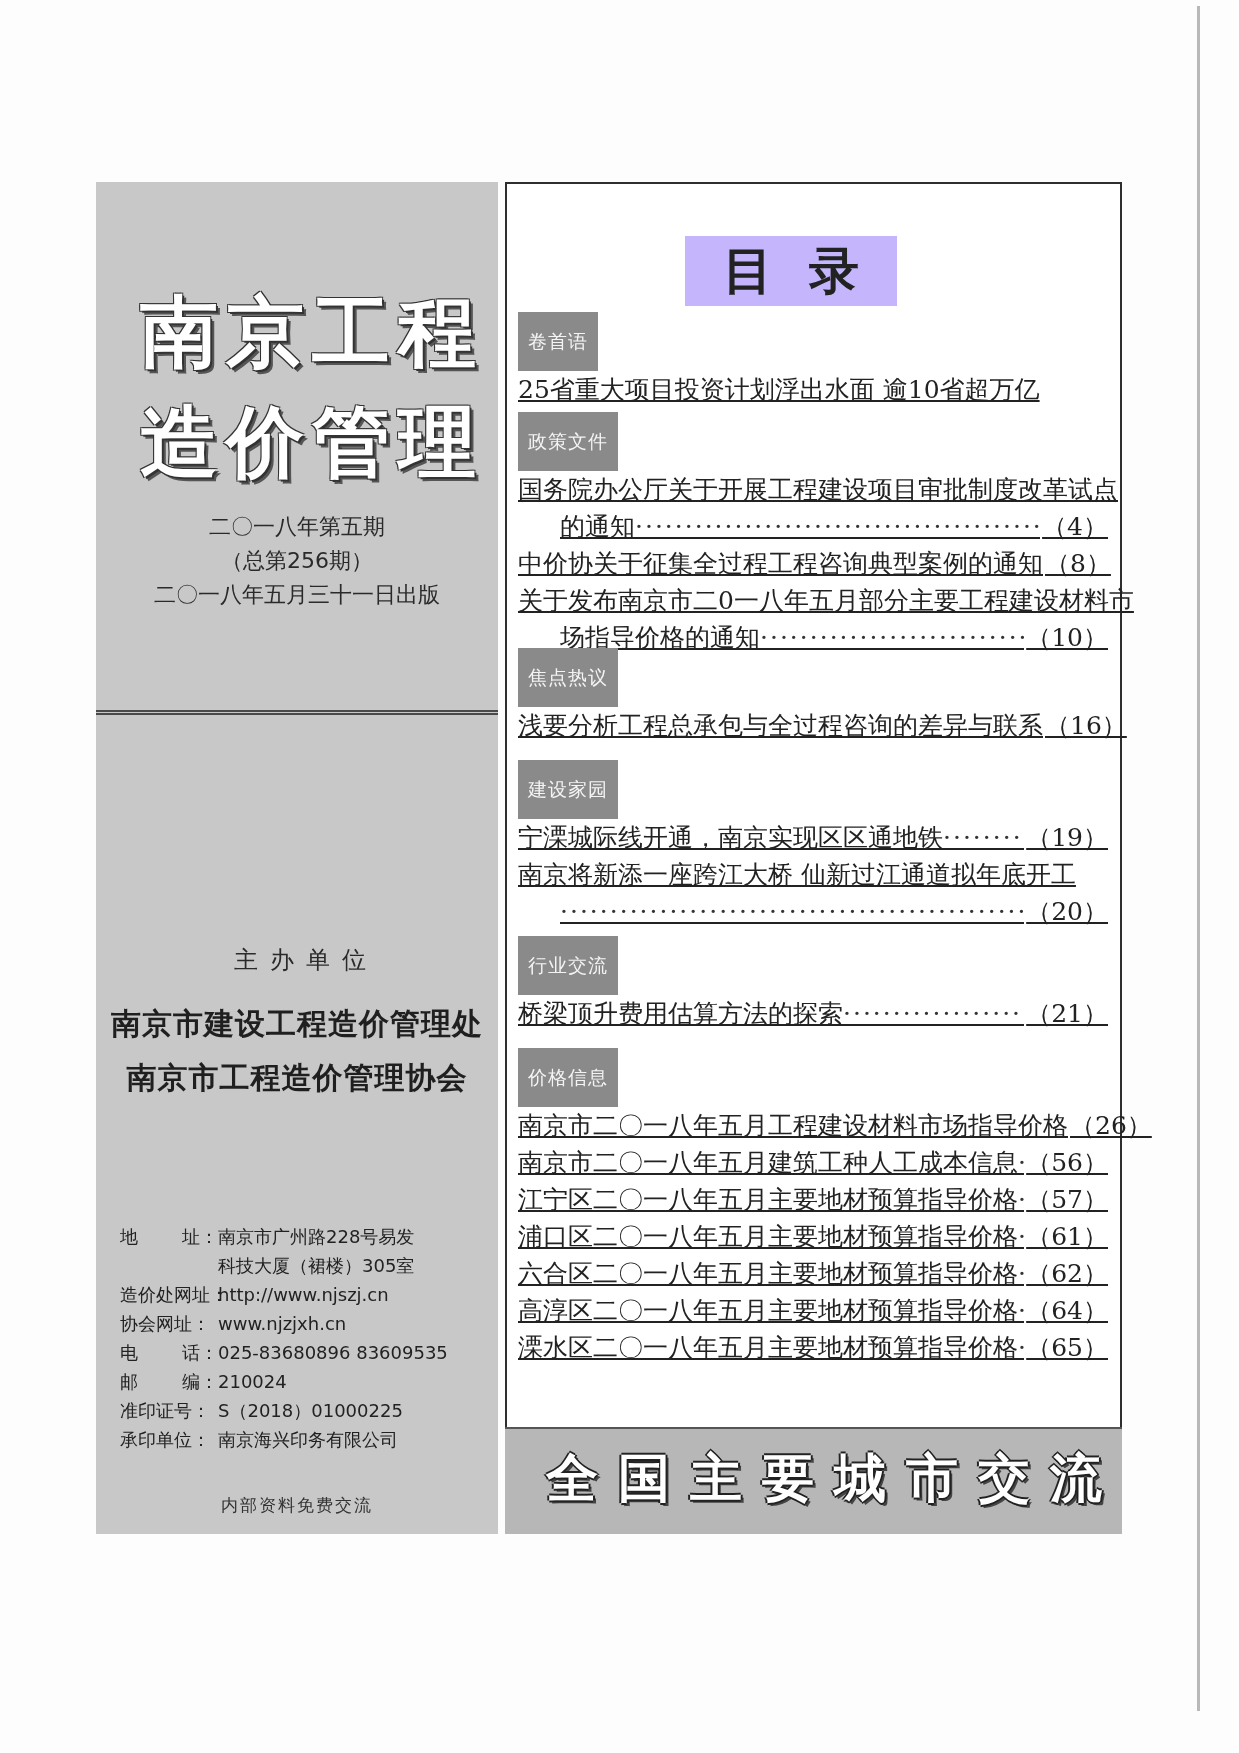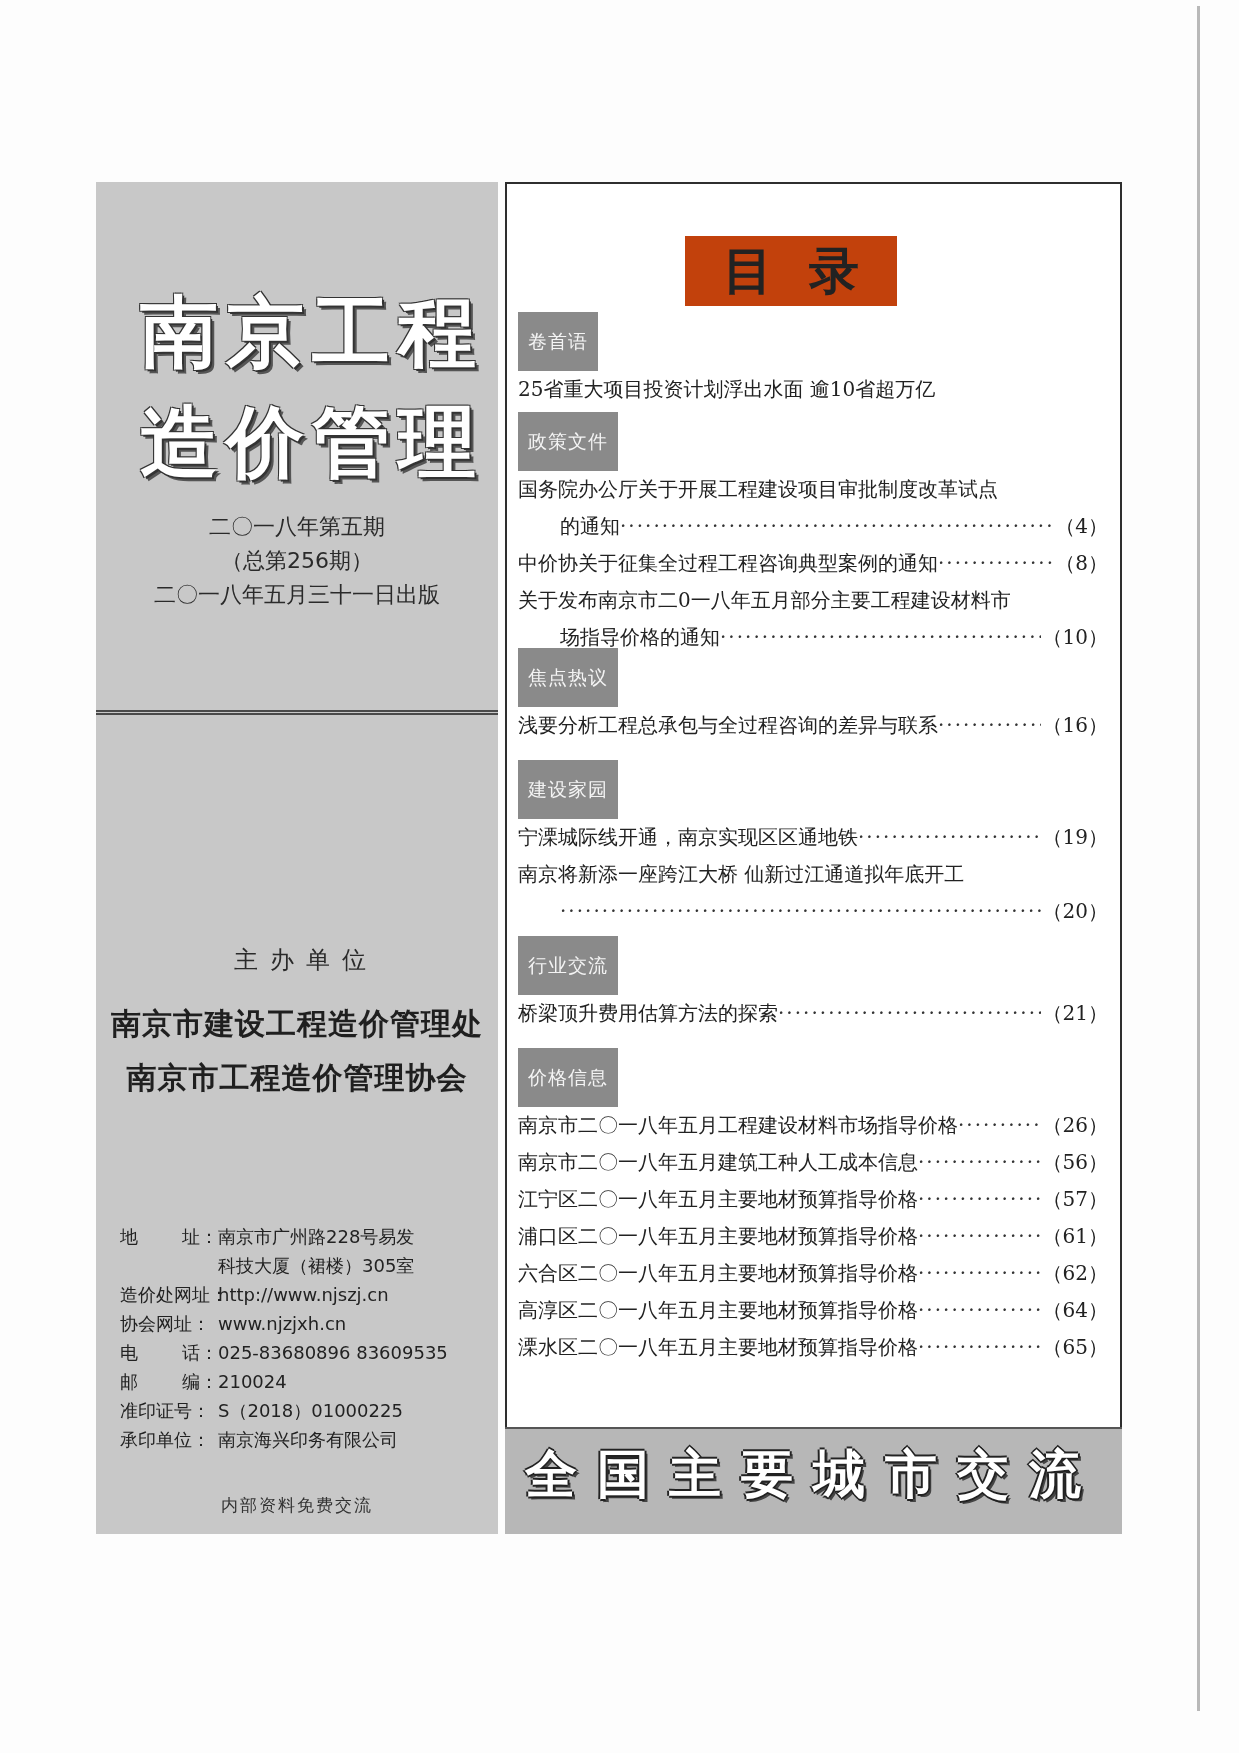--- a/index.html
+++ b/index.html
@@ -46,41 +46,41 @@
     font-family:Liberation Serif, serif; font-size:17px; letter-spacing:2px; color:#333;
   }
 
   
   .toc-box {
     position:absolute; left:505px; top:182px; width:617px; height:1352px;
     border:2px solid #2e2e2e; box-sizing:border-box; background:#fff;
   }
   .toc-title {
     position:absolute; left:178px; top:52px; width:212px; height:70px;
-    background:#c2410c; text-align:center;
+    background:#c4b5fd; text-align:center;
     font-family:"DejaVu Serif", serif; font-weight:bold; font-size:50px; line-height:70px;
     letter-spacing:36px; padding-left:36px; box-sizing:border-box; color:#222;
   }
   .section { position:absolute; left:11px; width:590px; }
   .tag {
     display:inline-block; background:#8a8a8a; color:#f4f4f4;
     font-family:"DejaVu Sans", sans-serif; font-size:19px; height:35px; line-height:35px;
     padding:12px 10px; letter-spacing:1px;
   }
-  .entry { font-size:20px; line-height:37px; height:37px; white-space:nowrap; color:#222;
-    display:flex; align-items:baseline; }
+  .entry { font-size:25px; line-height:37px; height:37px; white-space:nowrap; color:#222;
+    display:flex; align-items:baseline;text-decoration:underline; }
   .entry .title { flex:0 0 auto; }
   .entry .dots { flex:1 1 auto; overflow:hidden; letter-spacing:2px; color:#333; white-space:nowrap; }
   .entry .page { flex:0 0 auto; padding-left:2px; }
   .entry.indent { padding-left:42px; }
 
   .banner {
     position:absolute; left:-2px; top:1243px; width:617px; height:107px;
     background:#b7b7b7; border-top:2px solid #555; box-sizing:border-box;
-    text-align:left; font-family:Liberation Mono, monospace; font-weight:bold;
+    text-align:right; font-family:Liberation Serif, serif; font-weight:bold;
     font-size:52px; line-height:100px; letter-spacing:20px; padding-left:20px;
     color:#fff;
     text-shadow: 2px 0 0 #222, -2px 0 0 #222, 0 2px 0 #222, 0 -2px 0 #222, 3px 3px 0 #444;
   }
 </style>
 </head>
 <body>
 
 <div class="page-edge"></div>
 

